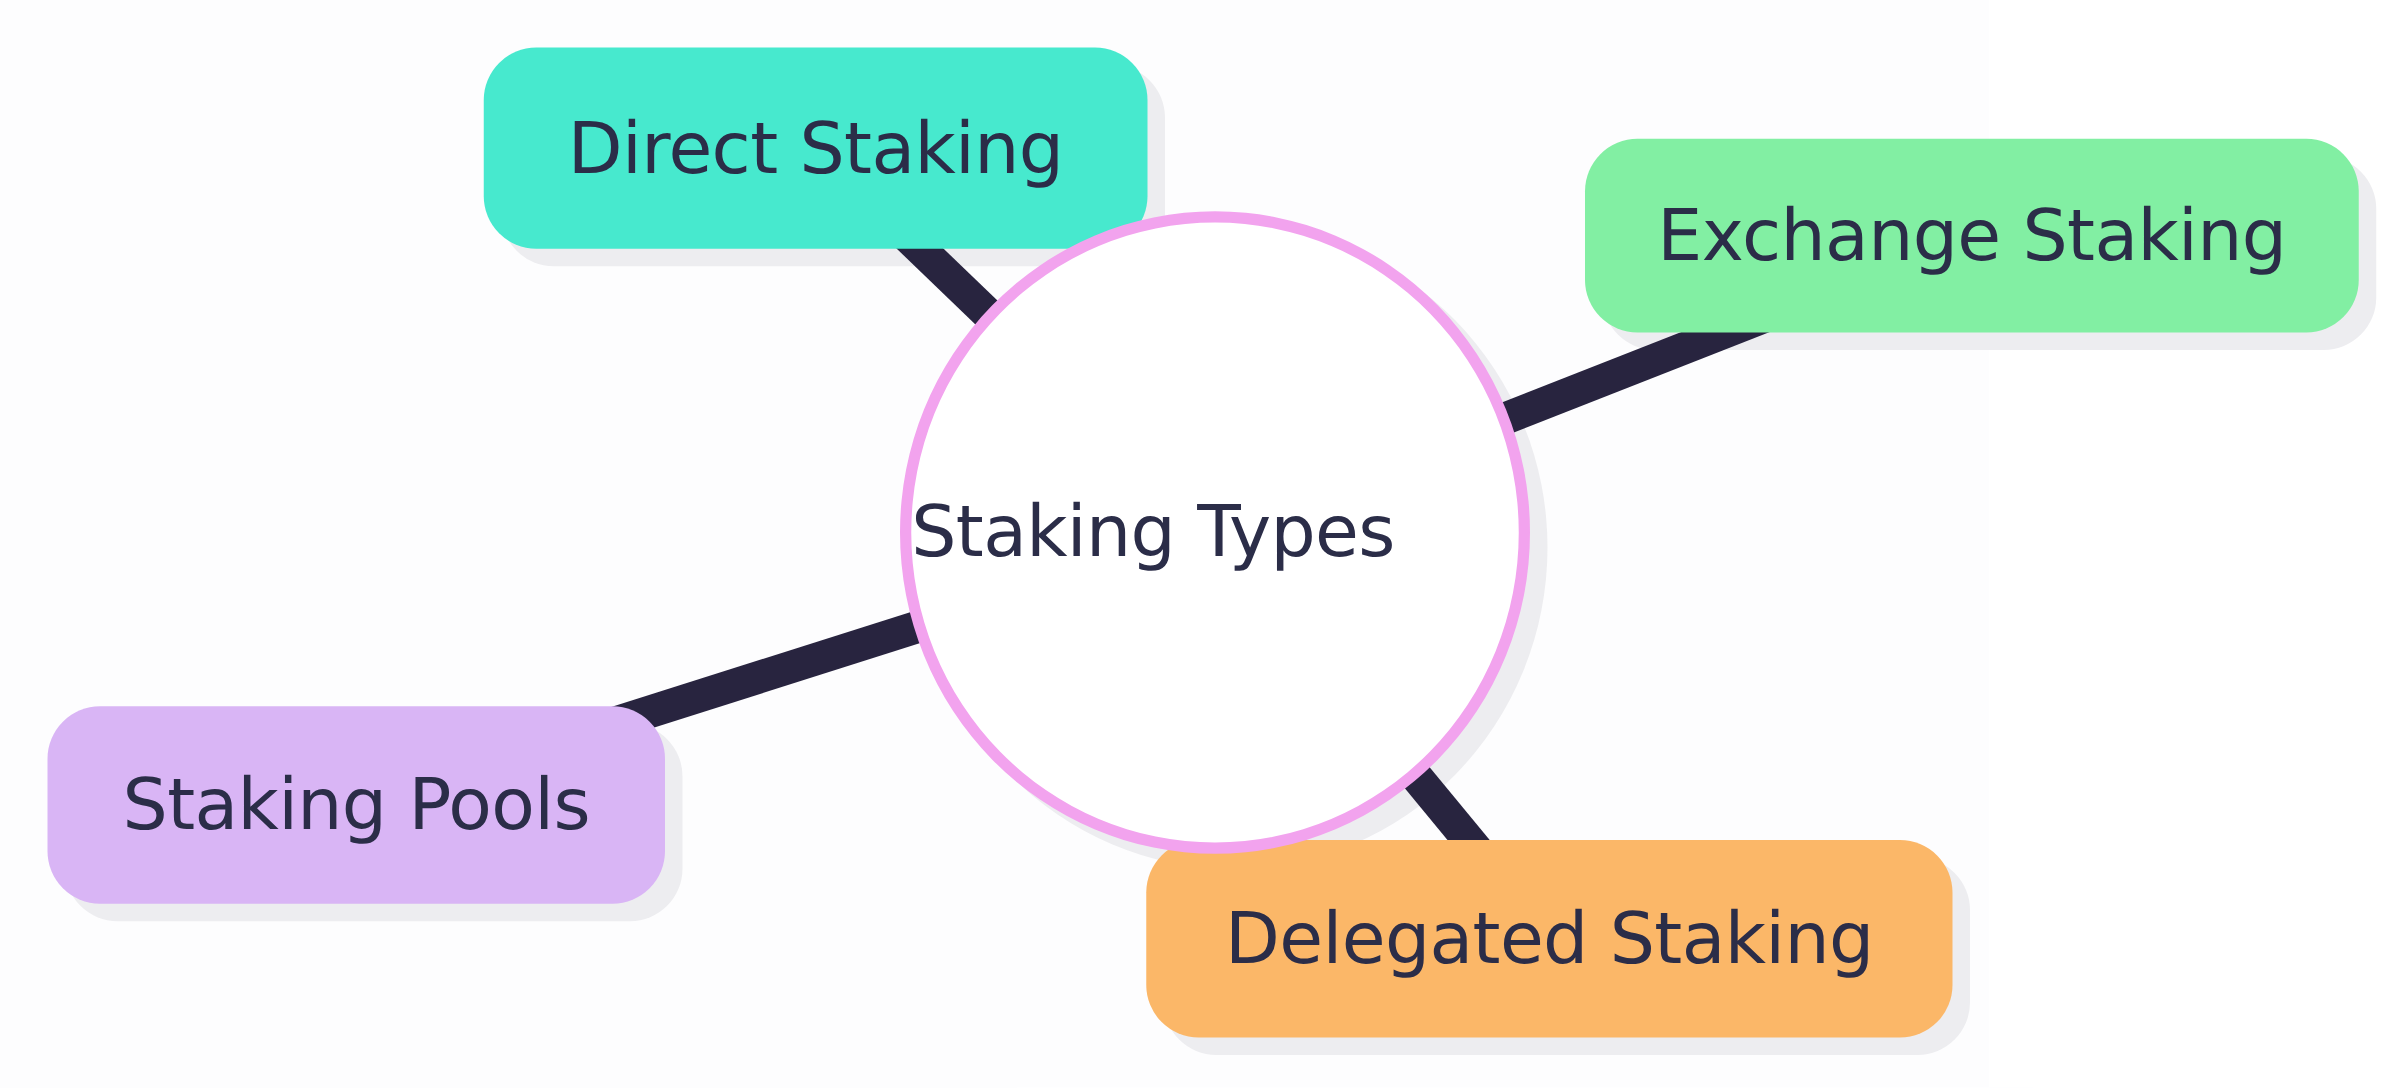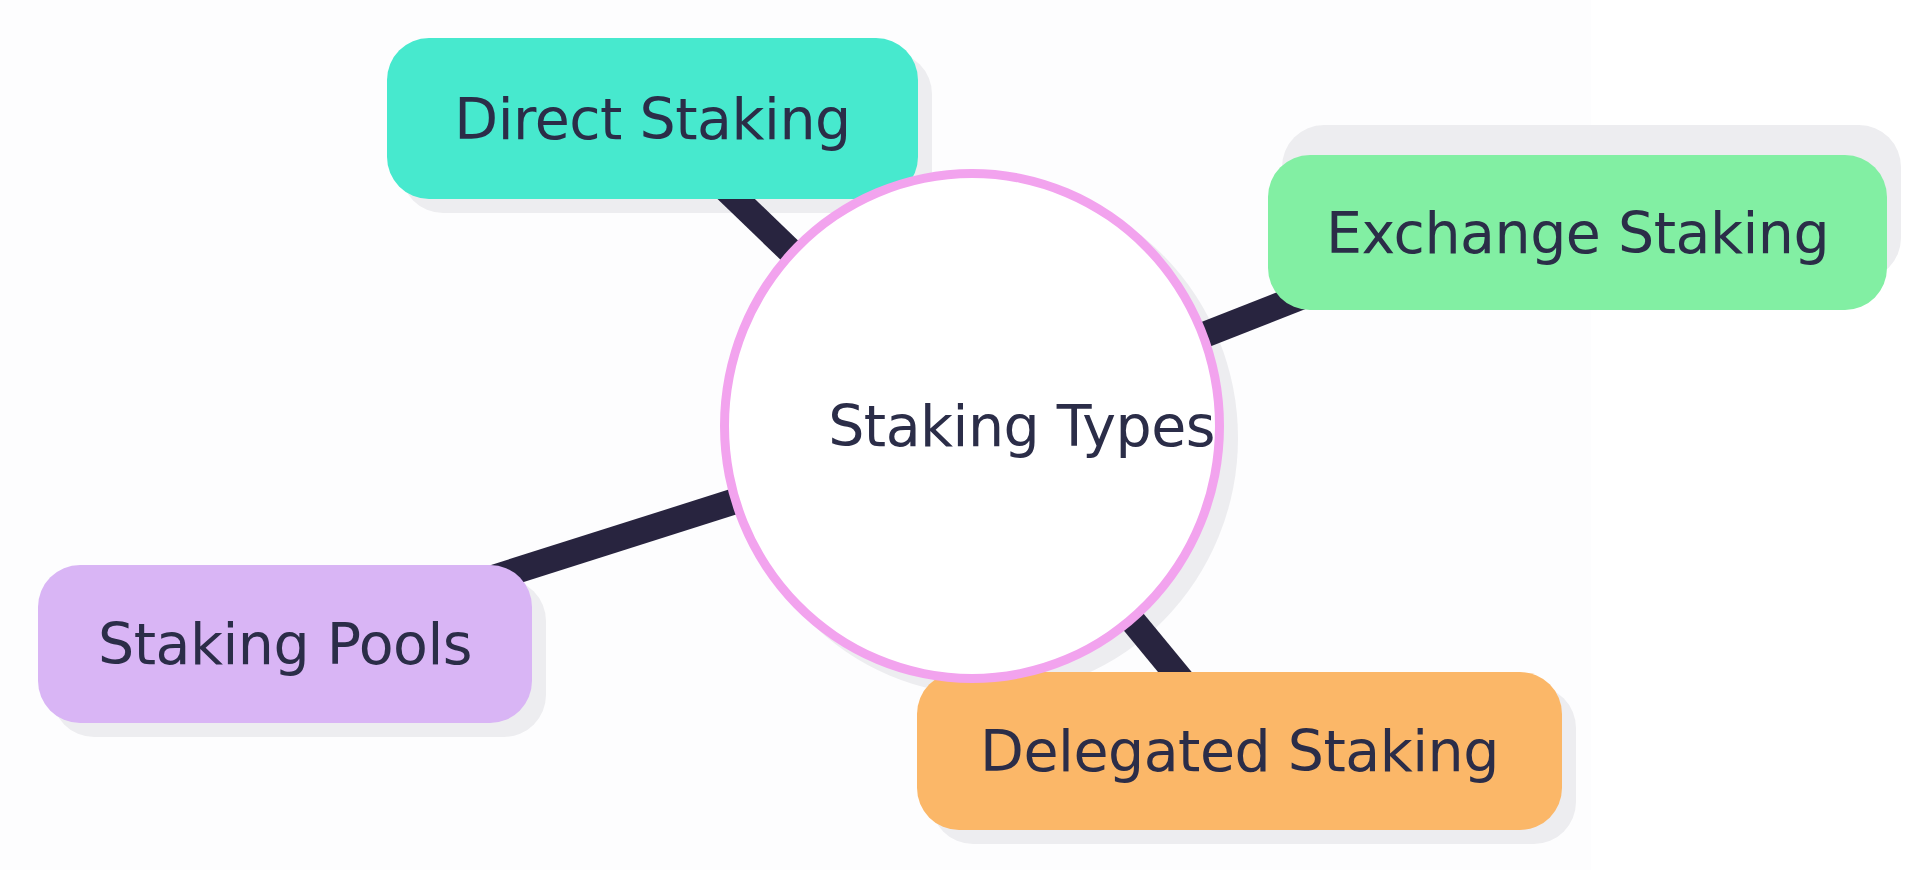--- a/index.html
+++ b/index.html
@@ -47,21 +47,21 @@
     left: 720px;
     top: 169px;
     width: 504px;
     height: 514px;
     background: #FFFFFF;
     border: 9px solid #F2A3EE;
     border-radius: 50%;
     box-sizing: border-box;
     display: flex;
     align-items: center;
-    justify-content: flex-end;
+    justify-content: flex-start;
   }
   .hub-label {
     font-size: 57px;
     font-weight: 500;
     letter-spacing: -0.5px;
     color: #2B2D48;
     white-space: nowrap;
   }
 </style>
 </head>
@@ -84,21 +84,21 @@
       <line x1="972" y1="426" x2="1578" y2="188"></line>
       <line x1="972" y1="426" x2="285" y2="644"></line>
       <line x1="972" y1="426" x2="1240" y2="751"></line>
     </g>
   </svg>
 
   <div class="node node-direct" style="background-color: rgb(71, 233, 206);">
     <span class="node-label" style="color: rgb(43, 45, 72);">Direct Staking</span>
   </div>
 
-  <div class="node node-exchange" style="background-color: rgb(130, 239, 163); margin-top: 44px;">
+  <div class="node node-exchange" style="background-color: rgb(130, 239, 163);">
     <span class="node-label" style="color: rgb(43, 45, 72);">Exchange Staking</span>
   </div>
 
   <div class="node node-pools" style="background-color: rgb(217, 181, 245);">
     <span class="node-label" style="color: rgb(43, 45, 72);">Staking Pools</span>
   </div>
 
   <div class="node node-delegated" style="background-color: rgb(251, 183, 104);">
     <span class="node-label" style="color: rgb(43, 45, 72);">Delegated Staking</span>
   </div>

